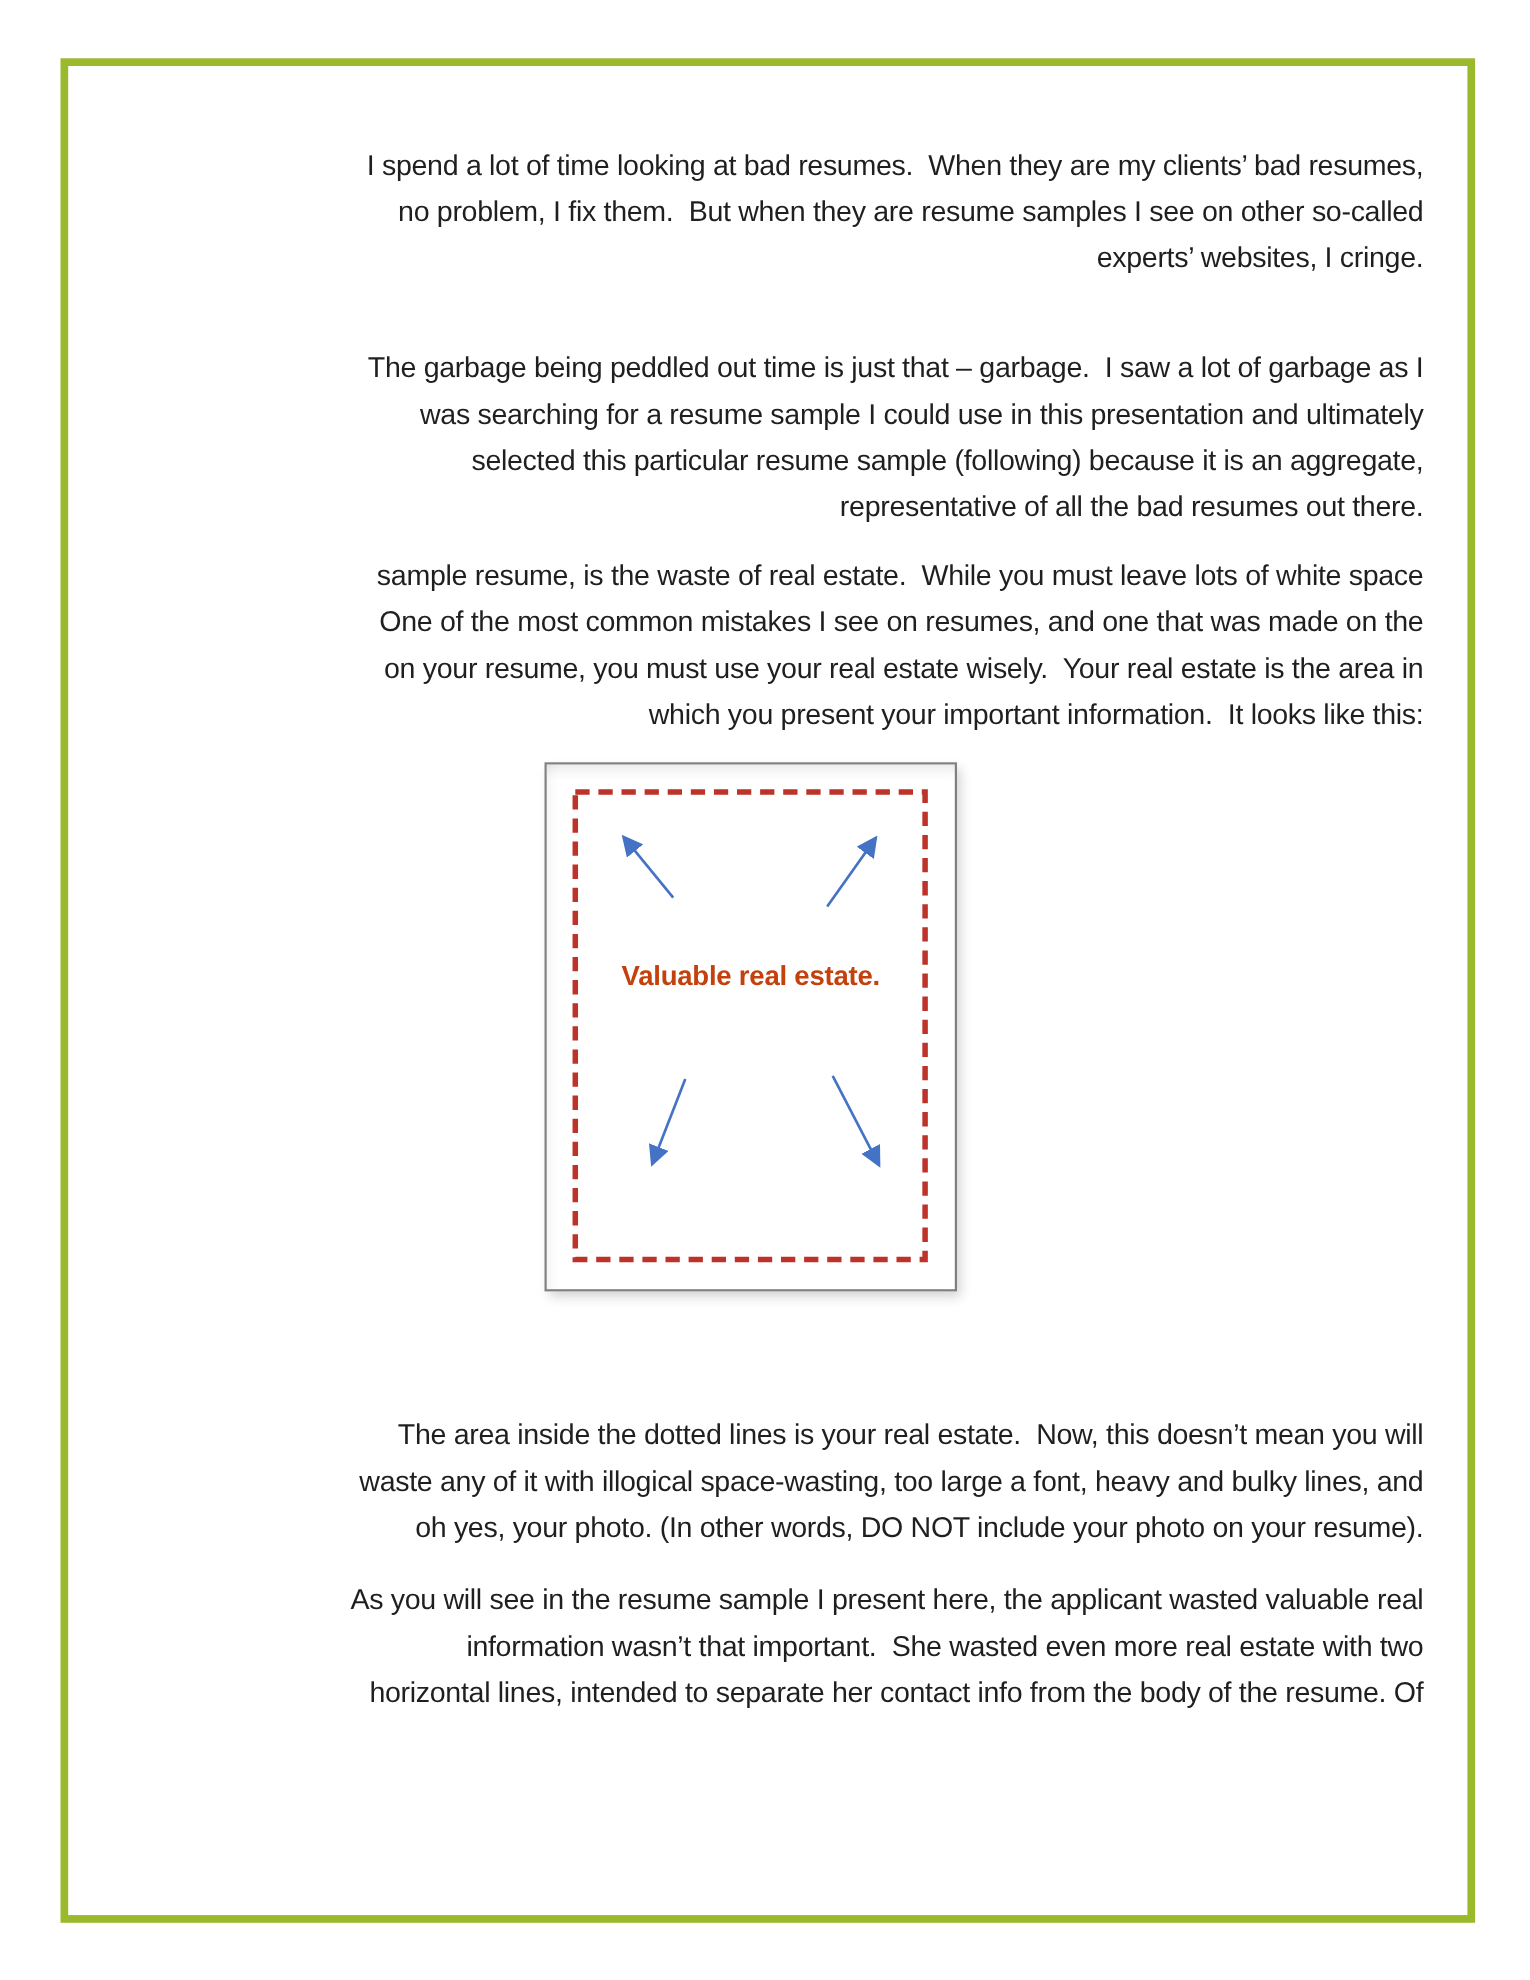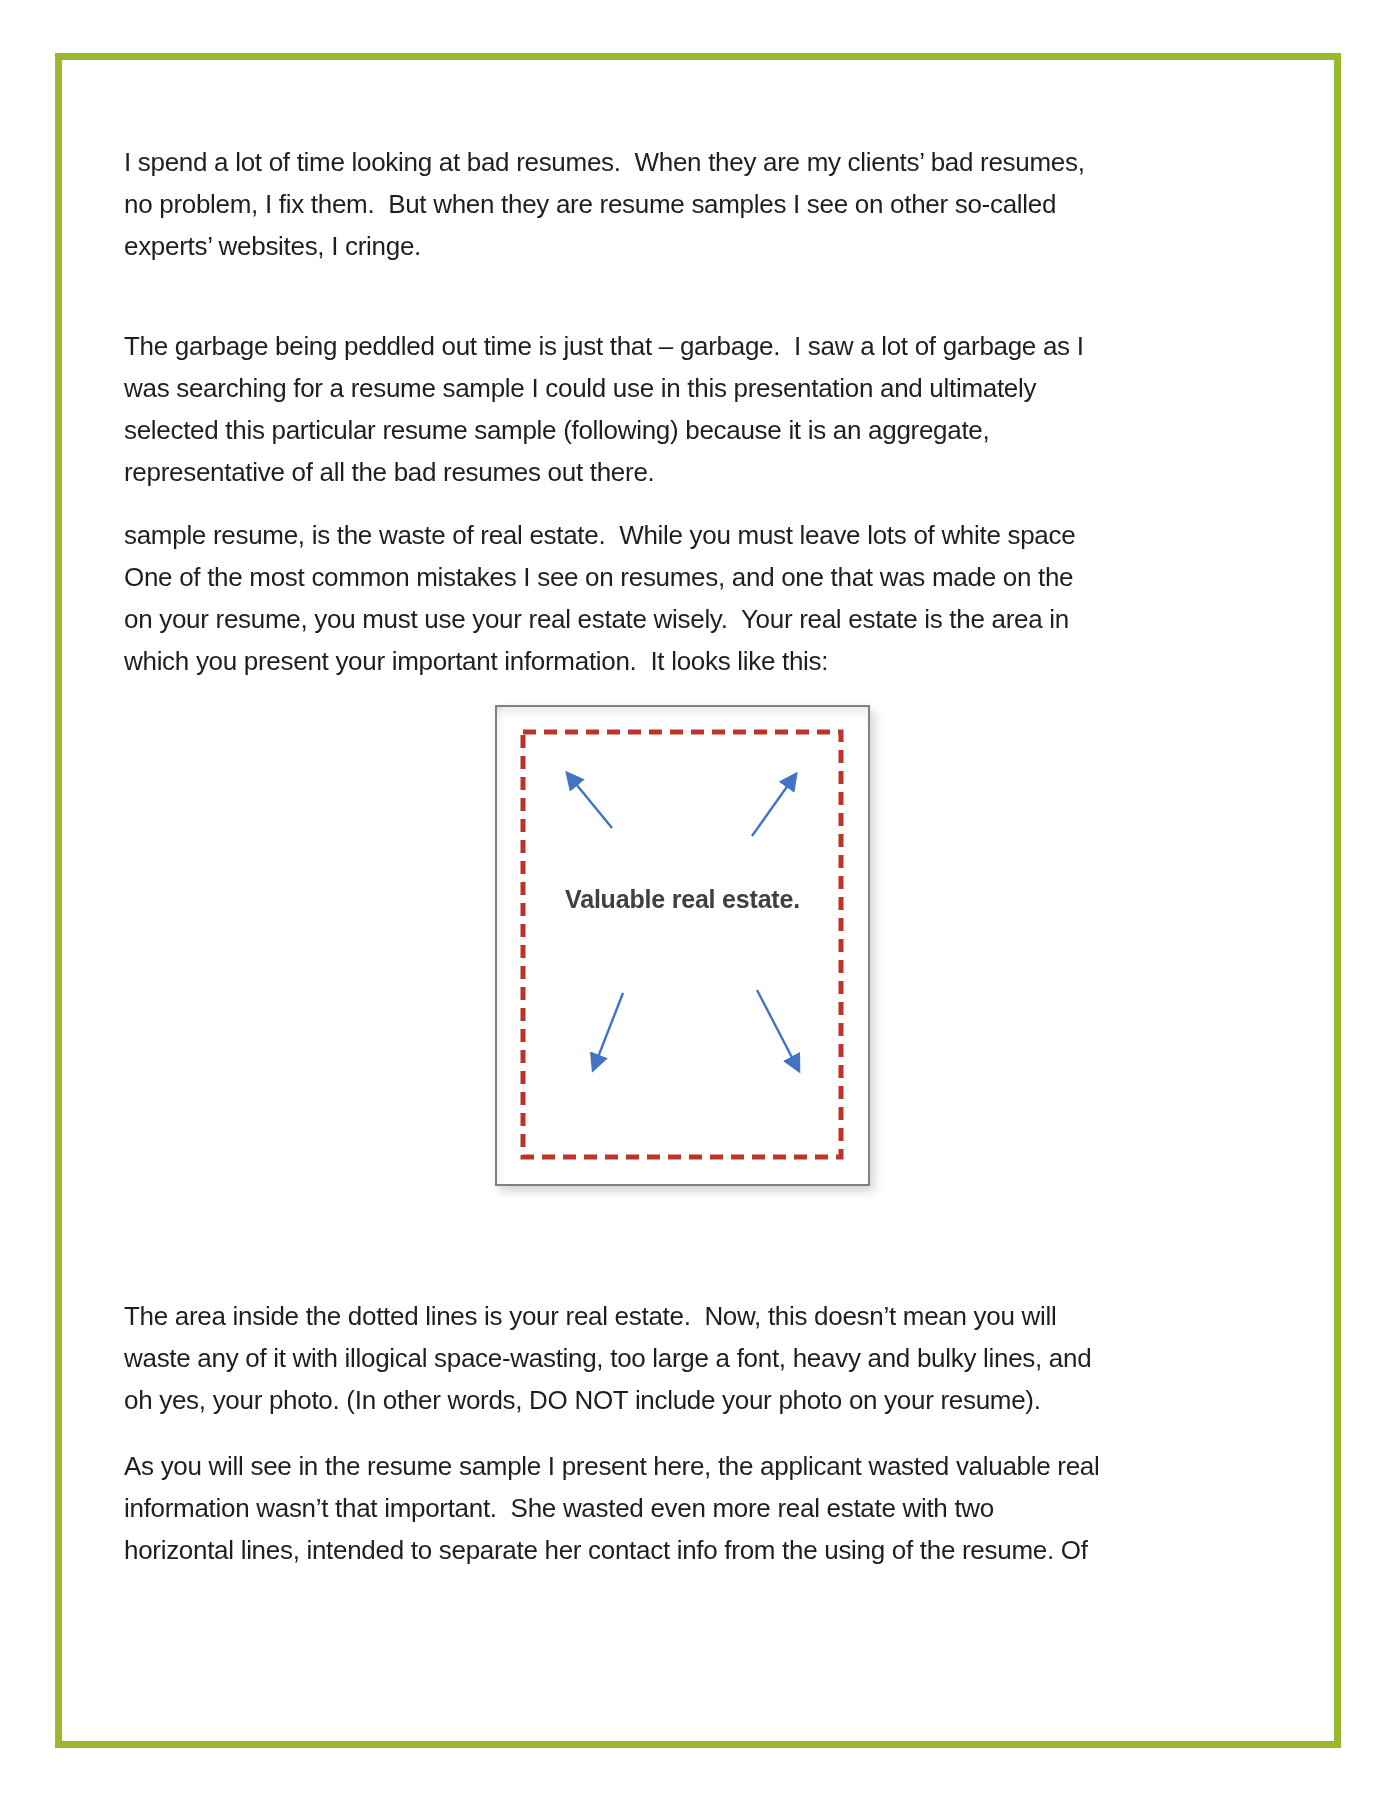--- a/index.html
+++ b/index.html
@@ -20,21 +20,21 @@
     height: 1695px;
     border: 7px solid #9BB92C;
     box-sizing: border-box;
     background: #ffffff;
   }
   .content {
     position: absolute;
     left: 0; top: 0; right: 0; bottom: 0;
     padding: 69px 40px 0 50px;
   }
-  .para { margin: 12px; }
+  .para { margin: 0; text-align: right; }
   .para .line {
     white-space: pre;
     font-size: 26px;
     letter-spacing: -0.3px;
     line-height: 42px;
   }
   .para-1 { margin-bottom: 58px; }
   .para-2 { margin-bottom: 21px; }
   .para-3 { margin-bottom: 0; }
   .para-4 { margin-top: 109px; margin-bottom: 24px; }
@@ -54,21 +54,21 @@
   .diagram svg { position: absolute; left: 0; top: 0; }
   .diagram-label {
     position: absolute;
     left: 0; right: 0;
     top: 180px;
     text-align: center;
     font-size: 25px;
     font-weight: bold;
     letter-spacing: -0.2px;
     line-height: 1;
-    color: #404040;
+    color: #c2410c;
   }
 </style>
 </head>
 <body>
 
 <div class="canvas">
   <div class="frame">
     <div class="content">
 
       <div class="para para-1">
@@ -109,18 +109,18 @@
 
       <div class="para para-4">
         <div class="line">The area inside the dotted lines is your real estate.  Now, this doesn’t mean you will</div>
         <div class="line">waste any of it with illogical space-wasting, too large a font, heavy and bulky lines, and</div>
         <div class="line">oh yes, your photo. (In other words, DO NOT include your photo on your resume).</div>
       </div>
 
       <div class="para para-5">
         <div class="line">As you will see in the resume sample I present here, the applicant wasted valuable real</div>
         <div class="line">information wasn’t that important.  She wasted even more real estate with two</div>
-        <div class="line">horizontal lines, intended to separate her contact info from the using of the resume. Of</div>
+        <div class="line">horizontal lines, intended to separate her contact info from the body of the resume. Of</div>
       </div>
 
     </div>
   </div>
 </div>
 
 </body></html>

